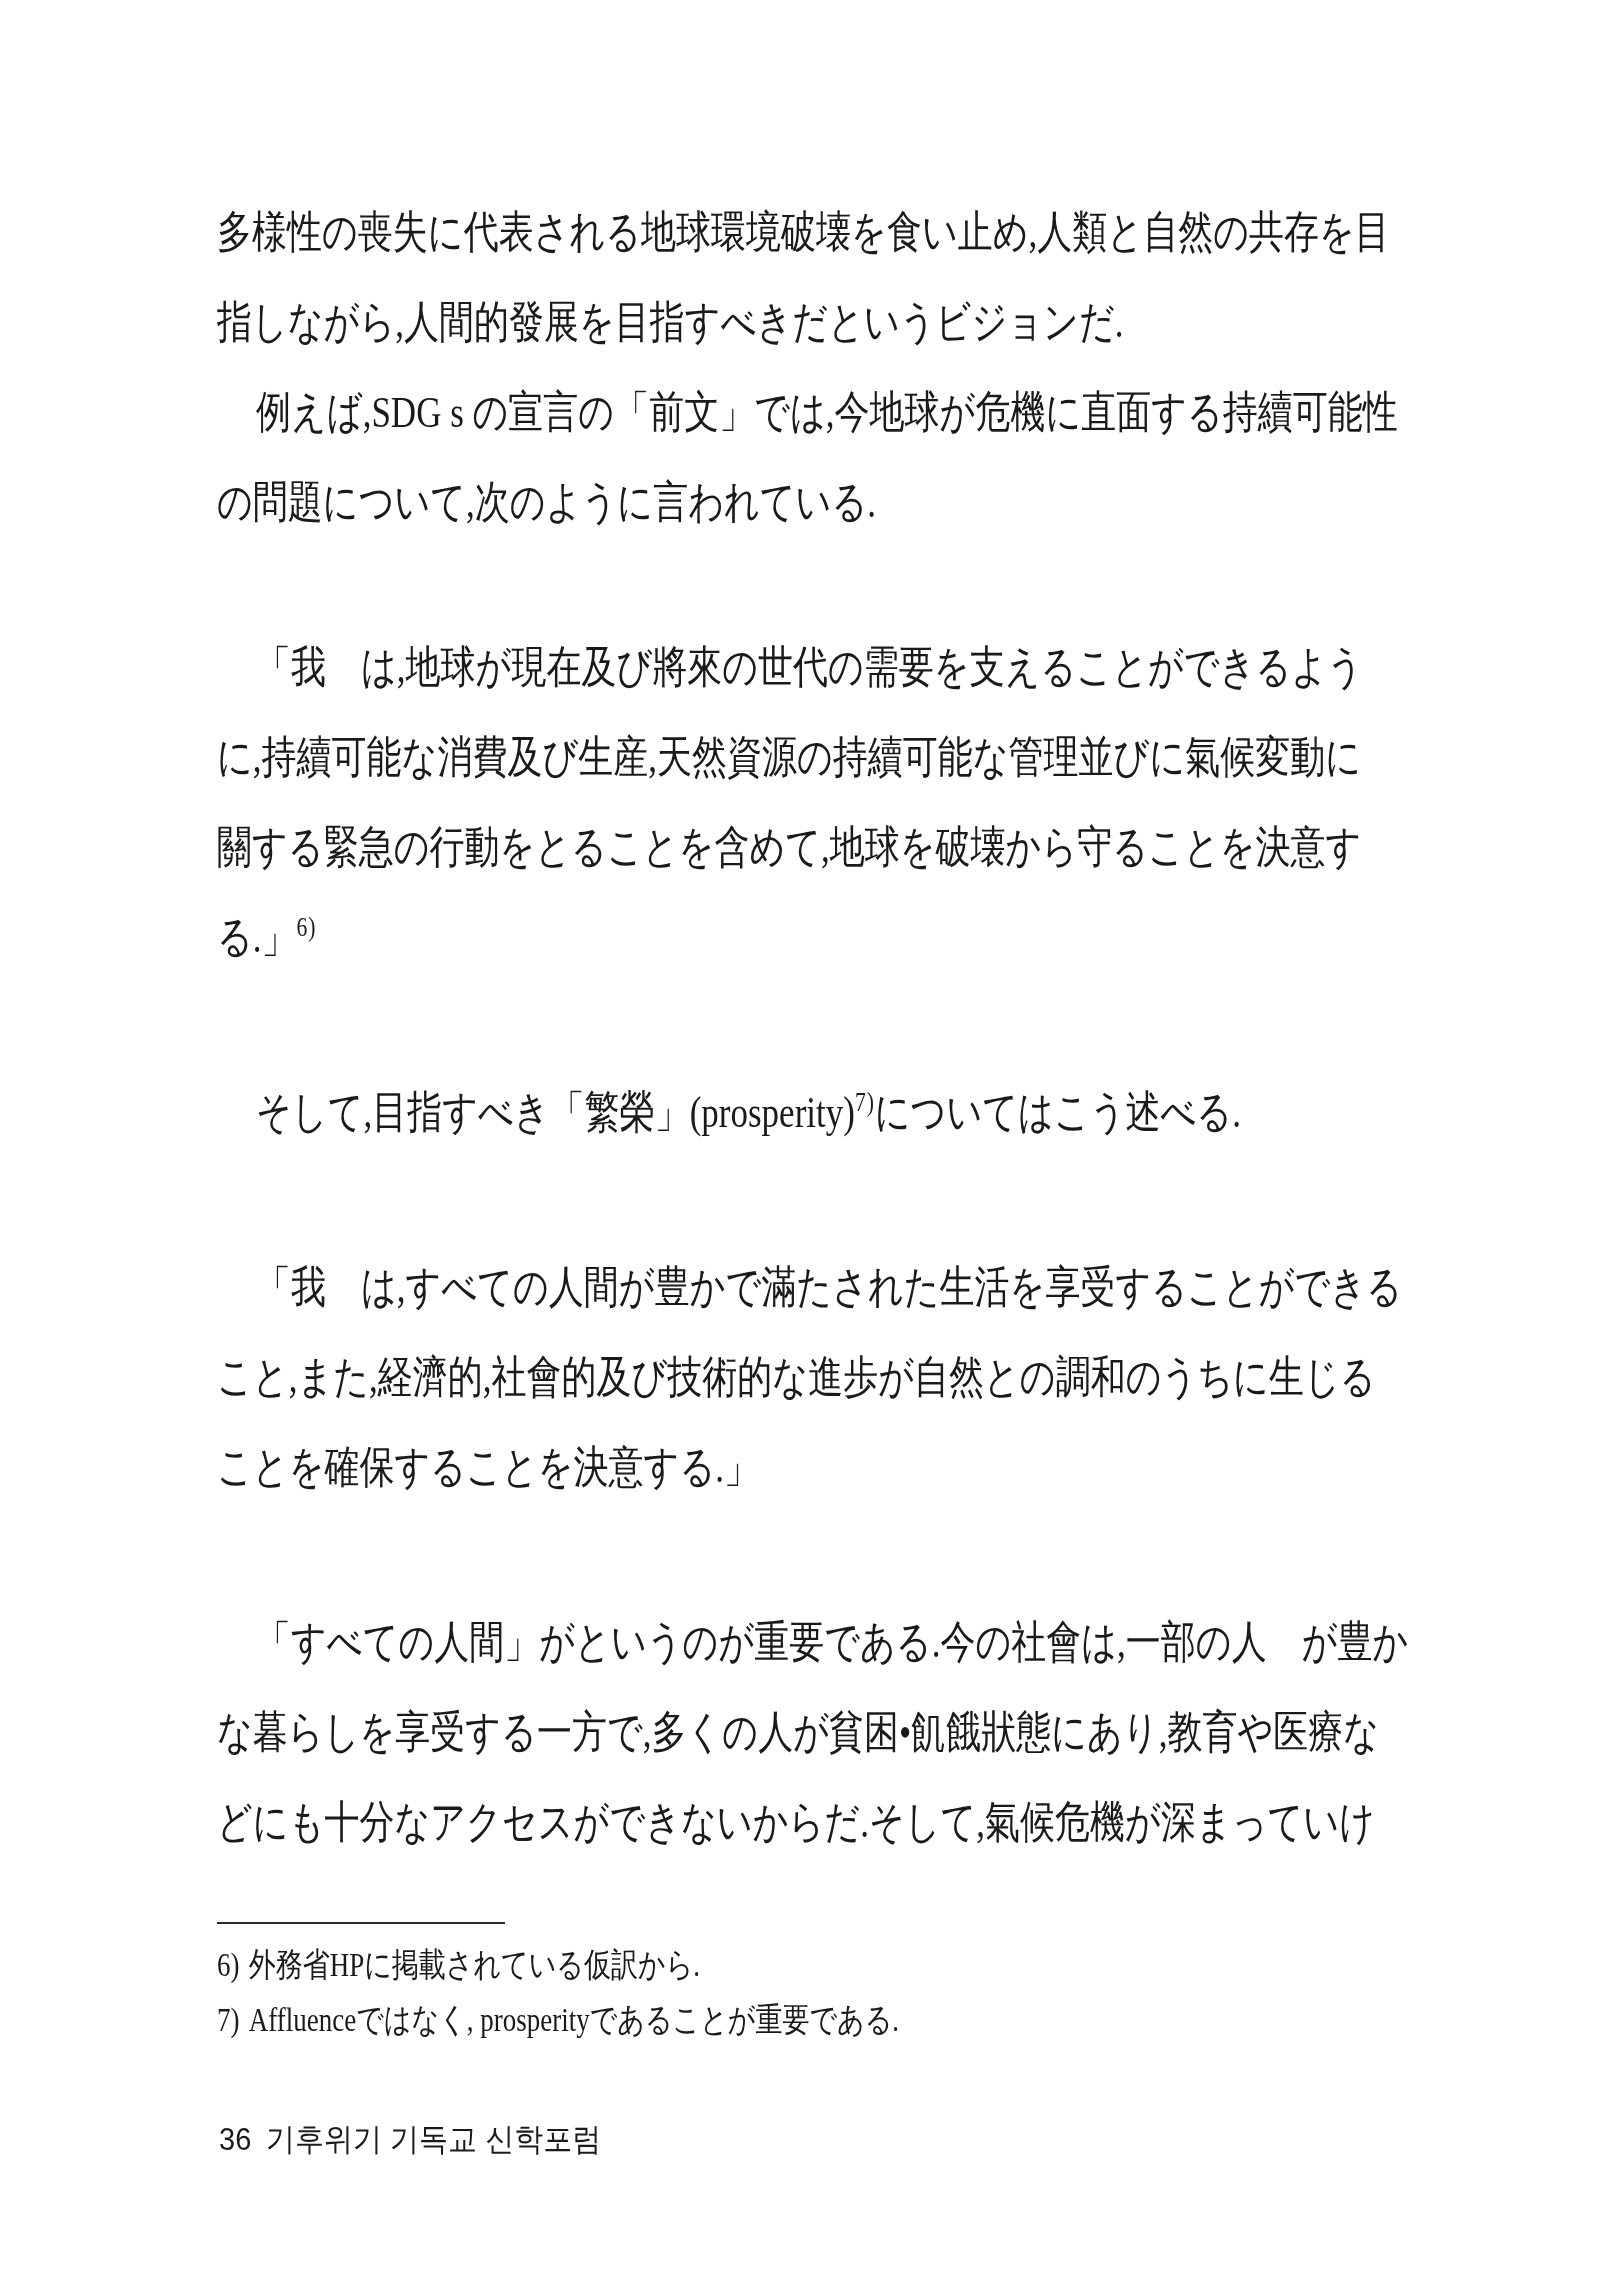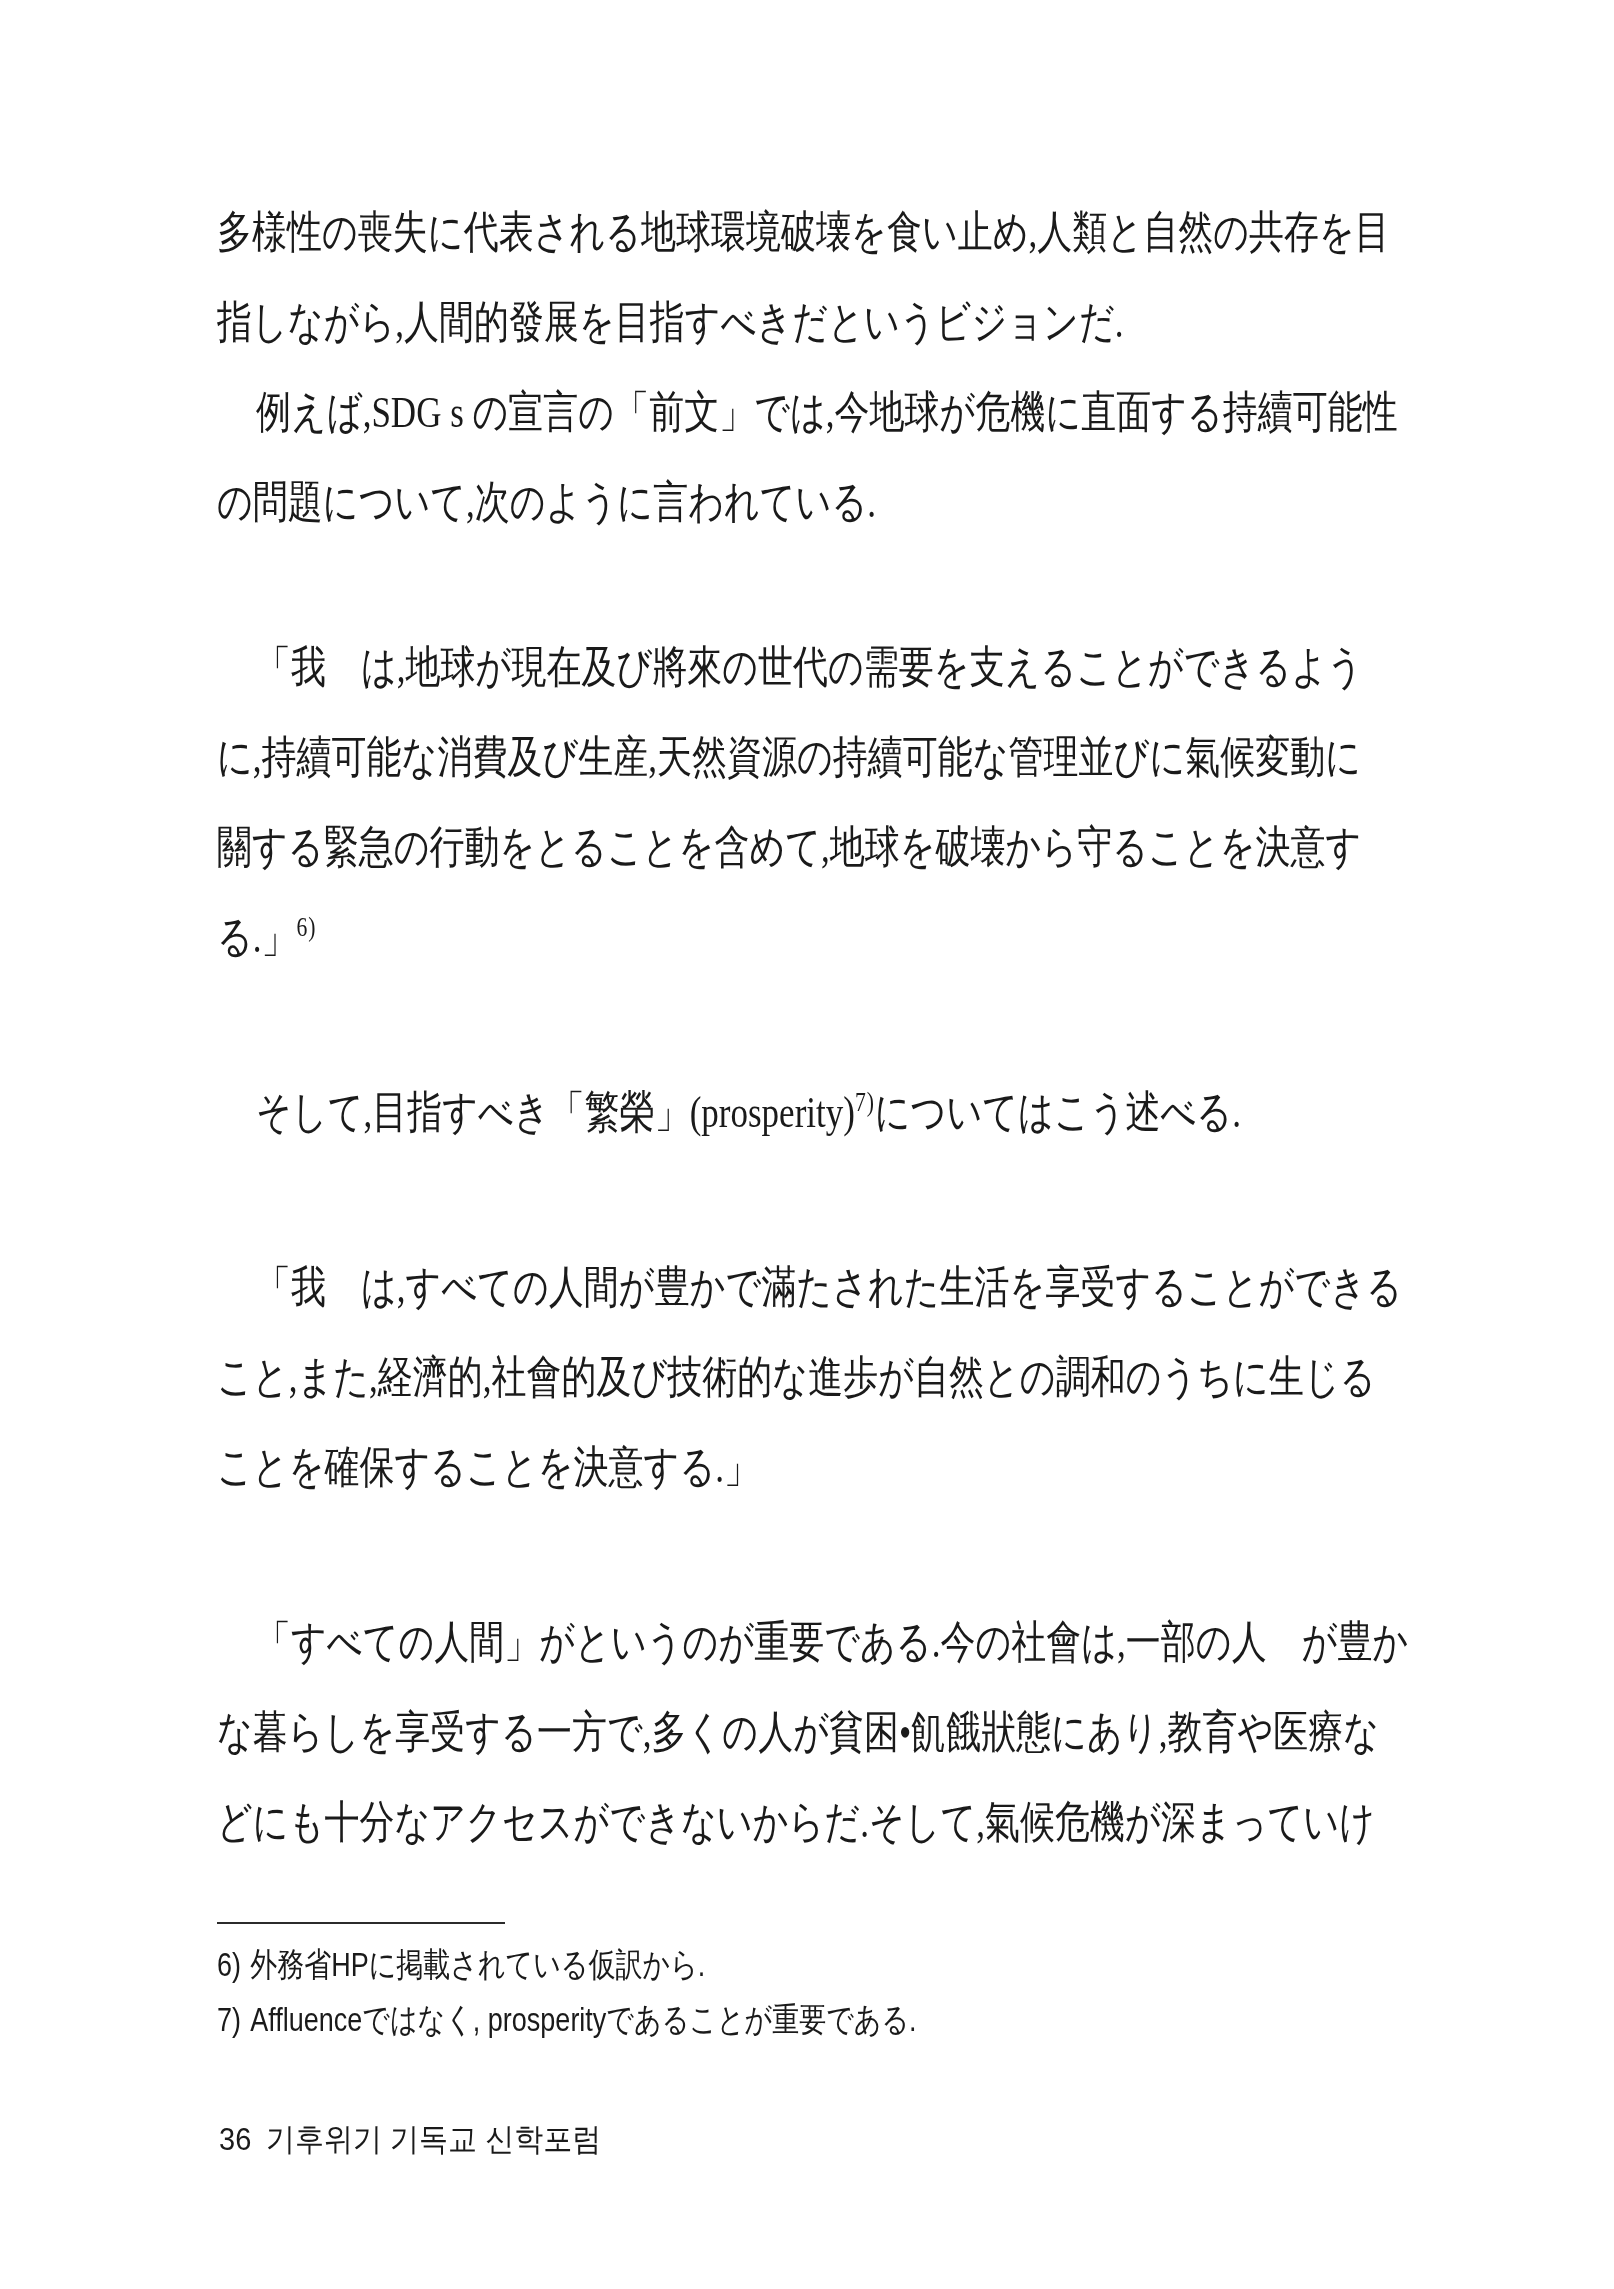--- a/index.html
+++ b/index.html
@@ -44,21 +44,21 @@
     left: 217px;
     top: 1922px;
     width: 288px;
     height: 0;
     border-top: 2.8px solid #2b2b2b;
   }
   .footnotes {
     position: absolute;
     left: 217px;
     top: 1938px;
-    font-family: Liberation Sans, sans-serif;
+    font-family: Liberation Serif, serif;
   }
   .footnote {
     font-size: 27px;
     line-height: 55px;
     height: 55px;
     white-space: nowrap;
     transform: scaleY(1.25);
     transform-origin: left center;
   }
   .fn-marker { margin-right: 9.2px; }

